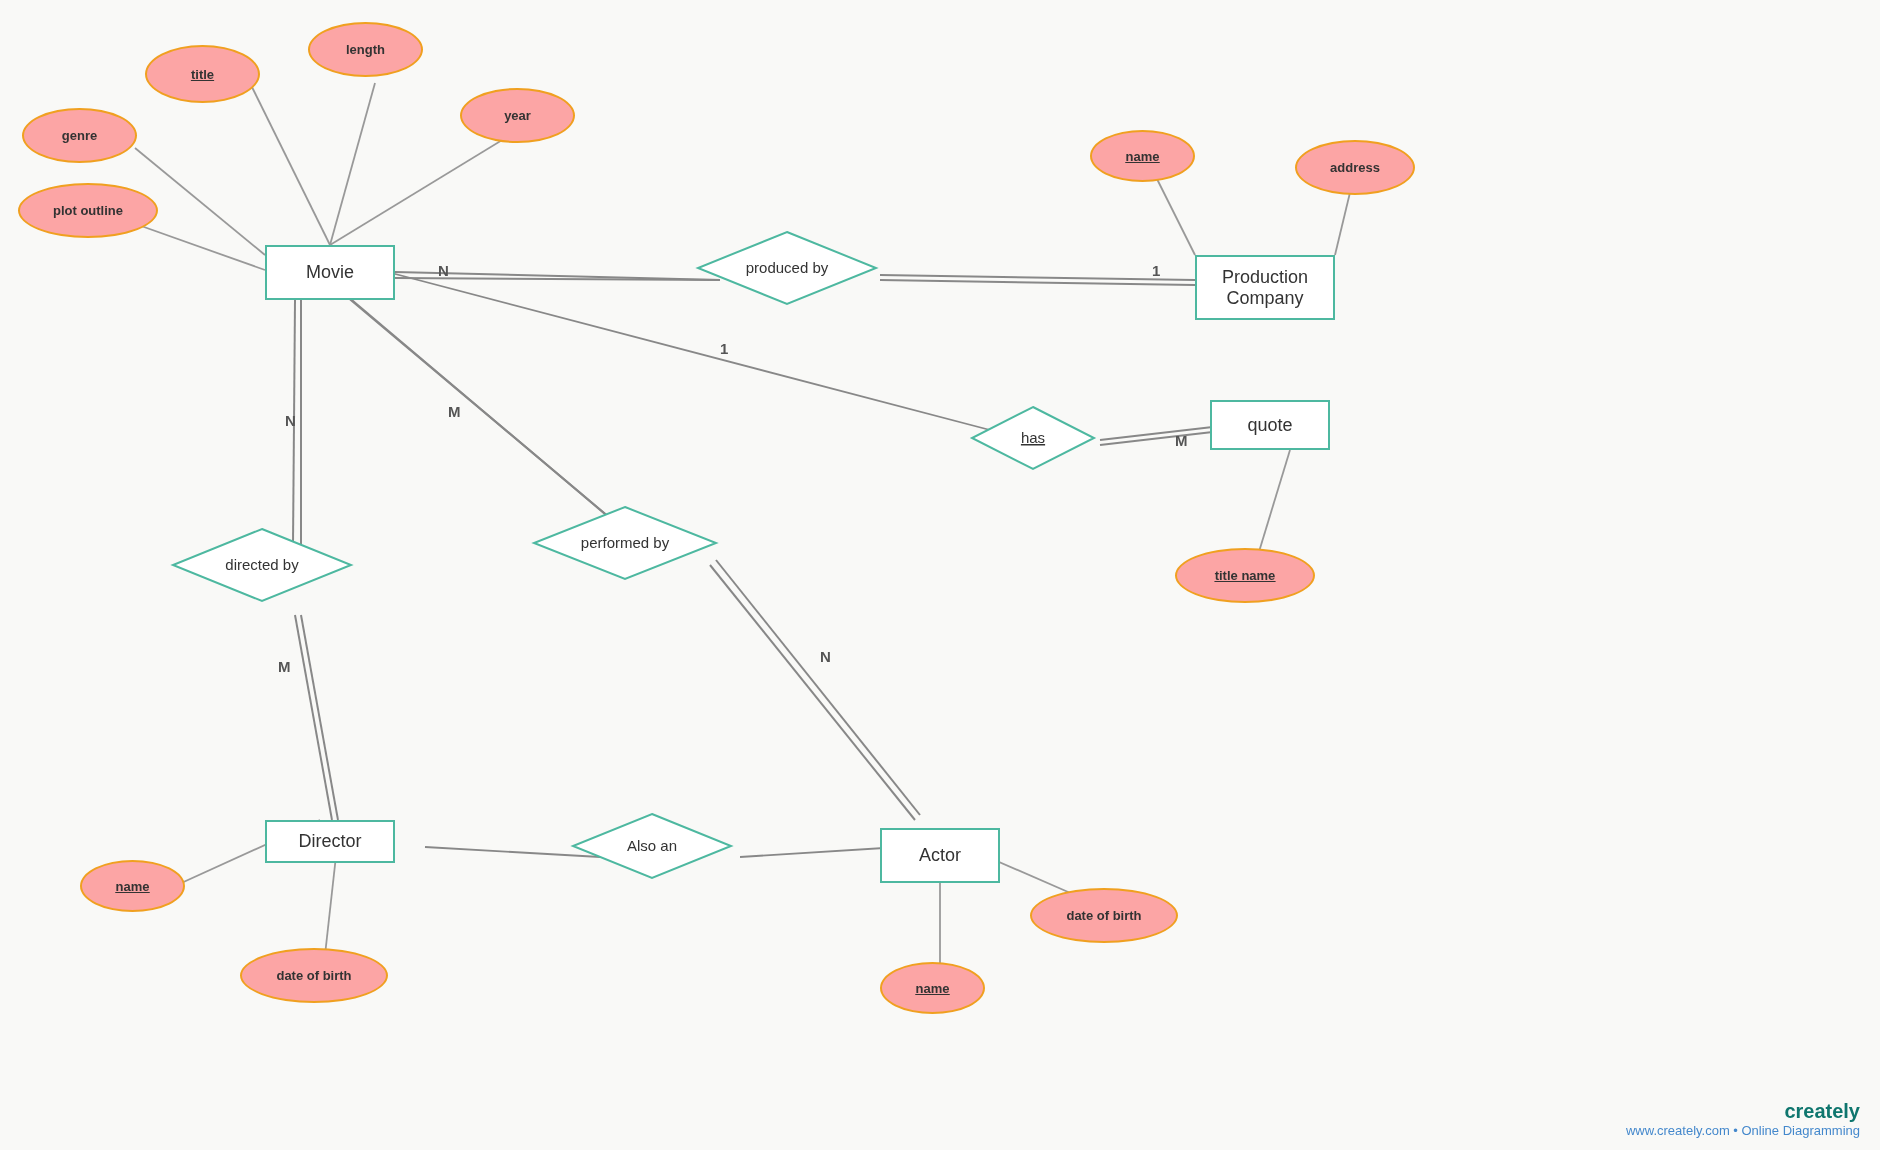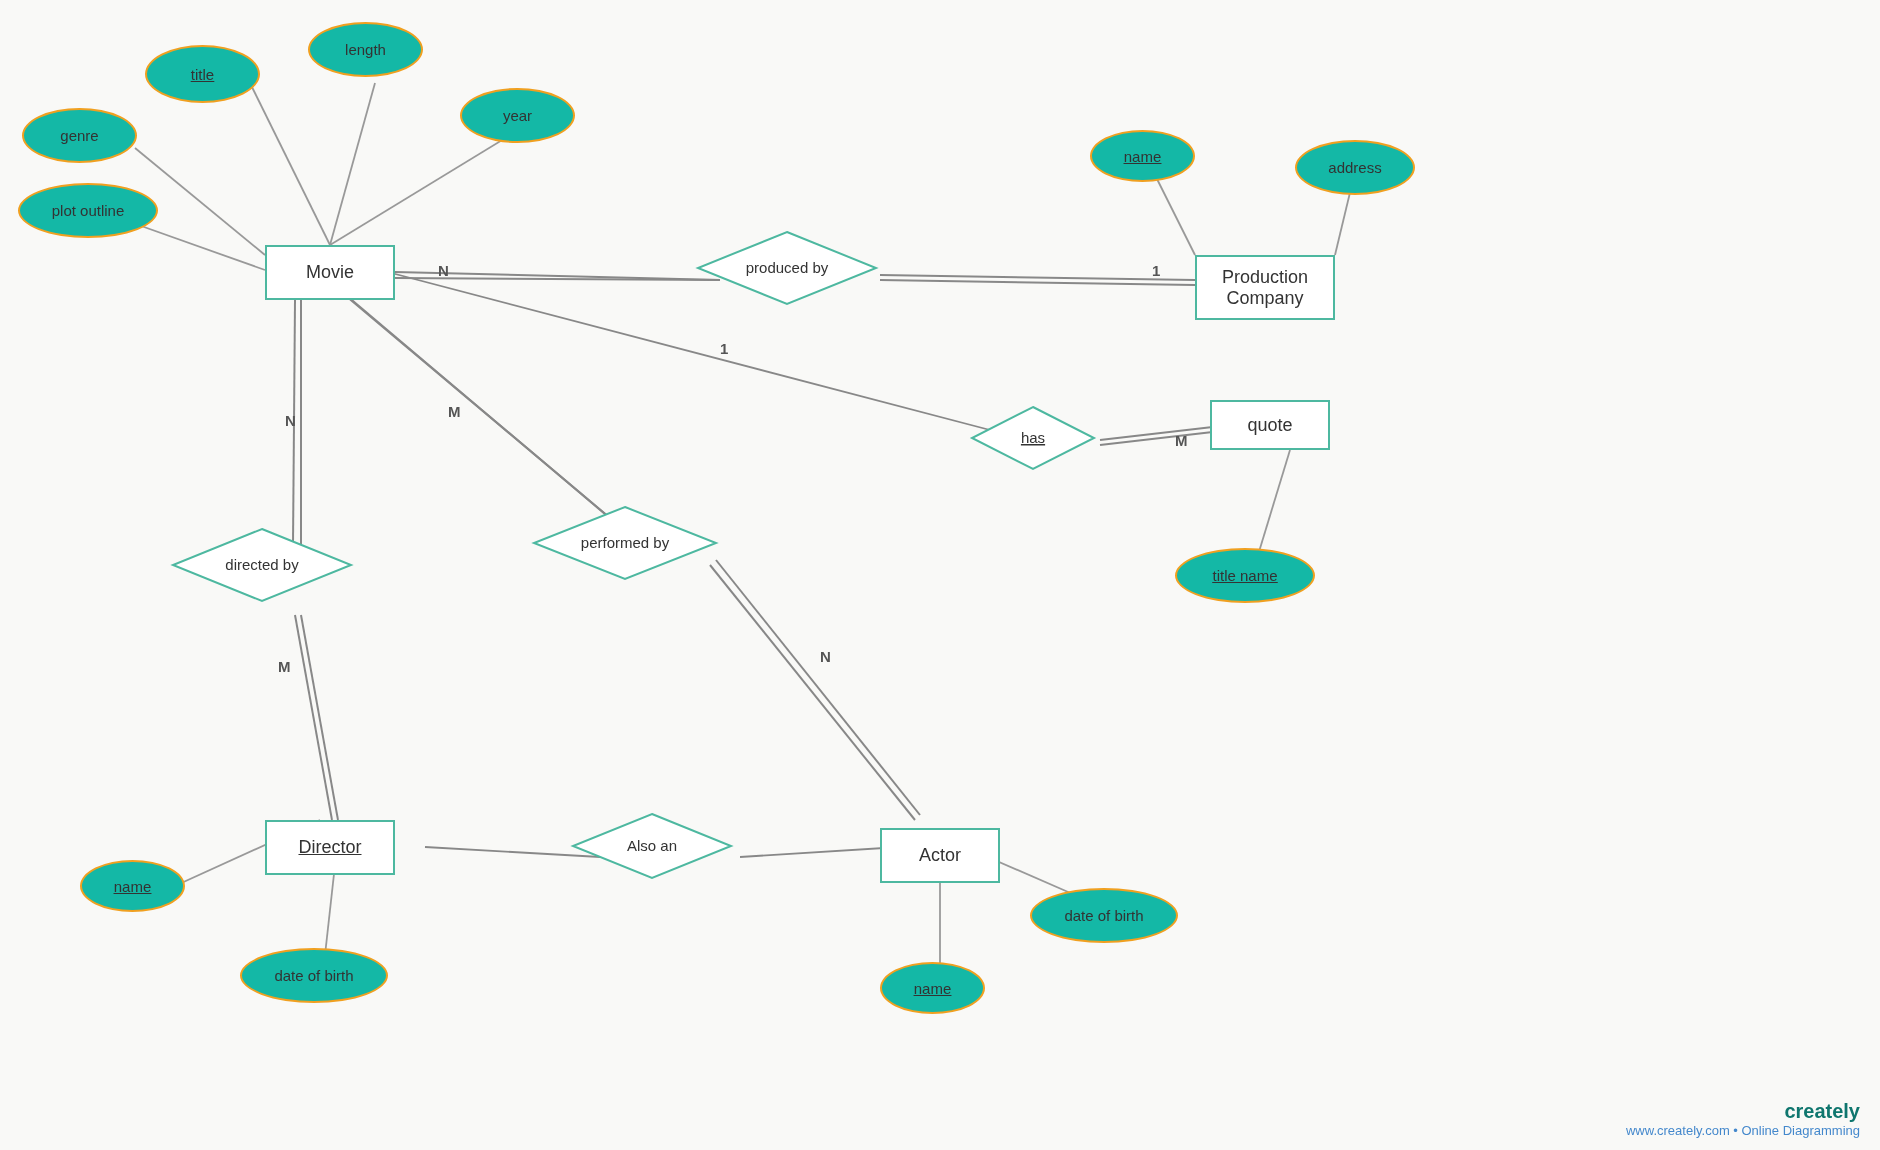--- a/index.html
+++ b/index.html
@@ -29,23 +29,24 @@
       border: 2px solid #4db8a0;
       background: white;
       padding: 6px 16px;
       font-size: 18px;
       color: #333;
     }
     
     .attribute {
       border: 2px solid #f0a020;
       border-radius: 50%;
-      background: #14b8a6;
-      font-size: 15px;
+      background: #fca5a5;
+      font-size: 13px;
       color: #333;
+      font-weight: bold;
     }
     .attribute.key-attr span {
       text-decoration: underline;
     }
     
     .relationship {
       background: transparent;
       font-size: 15px;
       color: #15803d;
     }
@@ -132,21 +133,21 @@
 
 <div class="node entity" style="left:265px; top:245px; width:130px; height:55px;">
   <span>Movie</span>
 </div>
 
 <div class="node entity" style="left:1195px; top:255px; width:140px; height:65px;">
   <span style="white-space:pre-line;">Production
 Company</span>
 </div>
 
-<div class="node entity" style="left:265px; top:820px; width:130px; height:55px;text-decoration:underline;">
+<div class="node entity" style="left:265px; top:820px; width:130px; height:43px;">
   <span>Director</span>
 </div>
 
 <div class="node entity" style="left:880px; top:820px; width:120px; height:55px;margin-top:8px;">
   <span>Actor</span>
 </div>
 
 <div class="node entity" style="left:1210px; top:400px; width:120px; height:50px;">
   <span>quote</span>
 </div>

